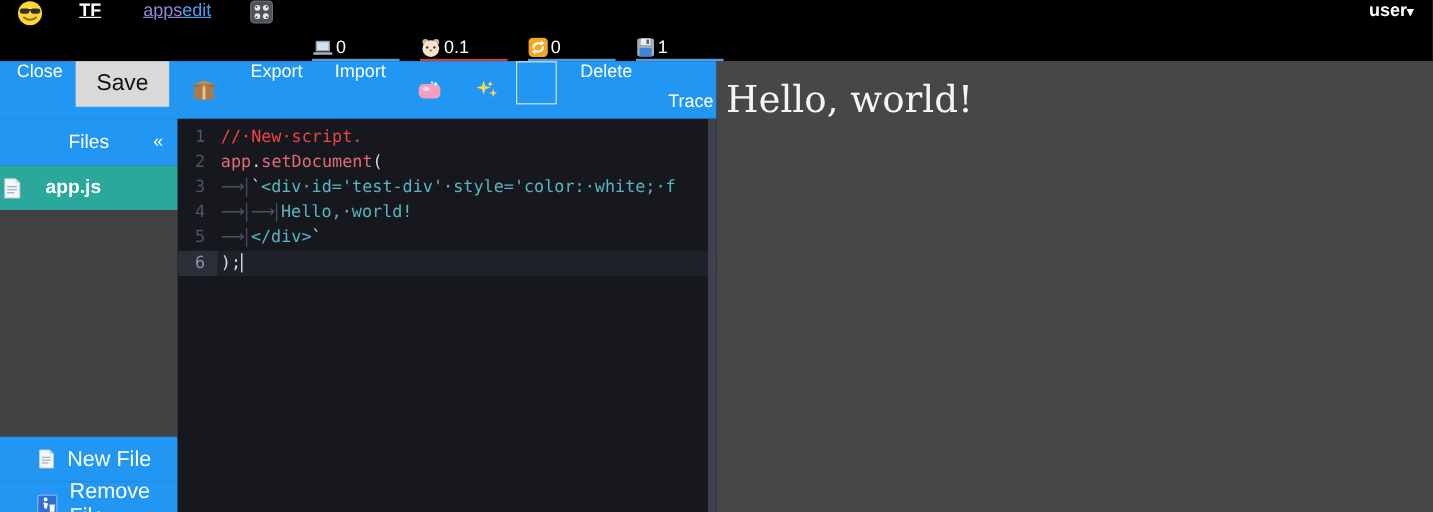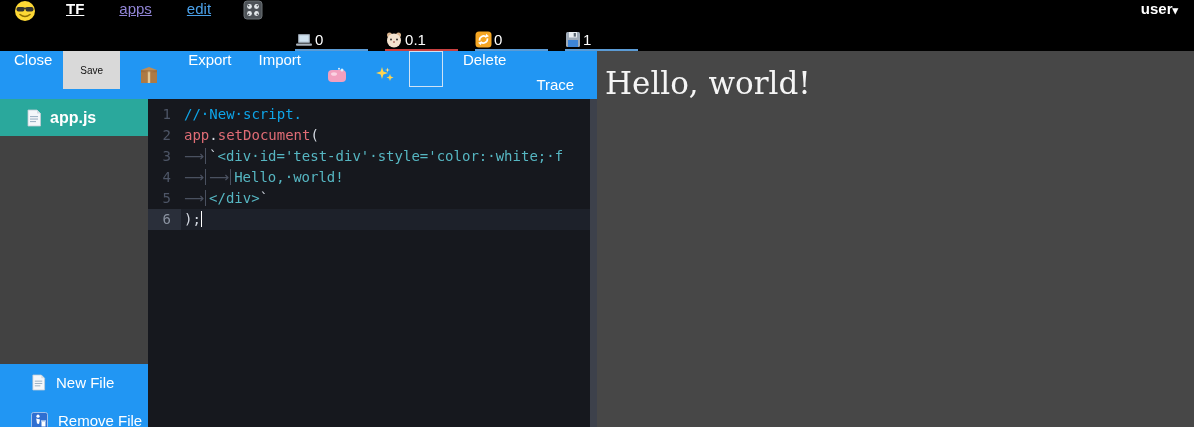--- a/index.html
+++ b/index.html
@@ -5,70 +5,70 @@
   * { margin:0; padding:0; box-sizing:border-box; }
   html,body { width:1194px; height:427px; overflow:hidden; background:#474747;
               font-family:"Liberation Sans", sans-serif; }
 
   
   .topbar { display:flex; height:51px; background:#000; color:#fff; }
   .brand { margin-left:14px; cursor:pointer; }
   .navlink { text-decoration:underline; font-size:15px; cursor:pointer; }
   .nav-tf   { color:#ffffff; margin-left:30px; font-weight:600; }
   .nav-apps { color:#9185d6; margin-left:35px; }
-  .nav-edit { color:#4aa0e8; margin-left:35px; }
+  .nav-edit { color:#4aa0e8; }
   .knobs { margin-left:32px; cursor:pointer; }
   .stat { display:flex; align-items:flex-end; gap:2px; width:73px; margin-left:17px;
           border-bottom:2px solid #5b9bd5; padding-bottom:1px; font-size:15px; color:#fff; cursor:text; }
   .stat:first-of-type { margin-left:32px; }
   .stat.u-red { border-bottom-color:#c94040; }
   .stat .val { line-height:17px; }
   .userbox { margin-left:auto; margin-right:16px; font-size:15px; cursor:pointer;font-weight:bold; }
   .userbox .caret { font-size:11px; }
 
   
   .main { display:flex; height:388px; }
   .leftcol { width:597px; display:flex; flex-direction:column; }
 
   
   .toolbar { height:48px; background:#2196f3; display:flex; color:#fff; font-size:15px; flex:none; }
   .tb { cursor:pointer; }
   .tb-close { margin-left:14px; }
-  .save-btn { margin-left:11px; background:#d9d9d9; color:#111; border:none; font-size:10px;
+  .save-btn { margin-left:11px; background:#d9d9d9; color:#111; border:none; font-size:19px;
               font-family:"Liberation Sans",sans-serif; padding:0 17px; height:38px; cursor:pointer; }
   .tb-icon { margin-left:19px; display:flex; align-items:center; cursor:pointer; }
   .tb-export { margin-left:29px; } .tb-import { margin-left:27px; }
   .tb-soap { margin-left:26px; } .tb-sparkles { margin-left:28px; }
   .tb-box { margin-left:14px; width:34px; height:36px; background:transparent;
             border:1px solid #cfe3f5; color:#fff; font-size:15px; }
   .tb-delete { margin-left:20px; } .tb-trace { margin-left:30px;margin-top:25px; }
 
   
   .workrow { display:flex; flex:1; min-height:0; }
   .sidebar { width:148px; display:flex; flex-direction:column; flex:none; }
   .sb-head { height:39px; background:#2196f3; color:#fff; display:flex; align-items:center;
              justify-content:center; font-size:16px; position:relative; flex:none; }
   .sb-collapse { position:absolute; right:12px; top:50%; transform:translateY(-54%);
                  font-size:15px; cursor:pointer; }
   .file-row { height:37px; background:#2aa89c; color:#fff; display:flex; align-items:center;
-              gap:8px; padding-left:26px; font-size:16px; font-weight:bold; cursor:pointer; flex:none; }
+              gap:20px; padding-left:2px; font-size:16px; font-weight:bold; cursor:pointer; flex:none; }
   .sb-fill { flex:1; background:#424242; }
   .sb-btn { height:37px; background:#2196f3; color:#fff; display:flex; align-items:center;
-            gap:10px; padding-left:31px; font-size:15px; cursor:pointer; flex:none; }
+            gap:10px; padding-left:31px; font-size:18px; cursor:pointer; flex:none; }
   .sb-btn:last-child { height:38px; }
 
   
   .editor { flex:1; background:#16181e; position:relative; overflow:hidden;
             font-family:"DejaVu Sans Mono", monospace; font-size:14px; padding-top:5px; }
   .cl { display:flex; height:21px; line-height:21px; }
   .gut { width:33px; flex:none; text-align:right; padding-right:10px; color:#4d5566; }
   .codecell { flex:1; white-space:pre; padding-left:3px; color:#d5dae3; }
   .cl.active { background:#1d212a; }
   .cl.active .gut { background:#2a2f3a; color:#8b93a1; }
-  .tok-comment { color:#0ea5e9; }
+  .tok-comment { color:#ef4444; }
   .tok-red { color:#e06c75; }
   .tok-teal { color:#56b6c2; }
   .tok-plain { color:#d5dae3; }
   .tok-tab { color:#4a5160; border-right:1.5px solid #4a5160; margin-right:3px; padding-right:1px;
              font-family:"DejaVu Sans",sans-serif; }
   .cursor { display:inline-block; width:1.5px; height:16px; background:#fff; vertical-align:text-bottom; }
   .hscroll { position:absolute; left:2px; bottom:2px; width:292px; height:6px; border-radius:3px;
              background:#5a5f66; border:1px solid #2a2d33; cursor:grab; }
   .vscroll { position:absolute; right:0; top:0; bottom:0; width:7px; background:#3d414b; cursor:grab; }
 
@@ -195,20 +195,24 @@
         </svg>
       </span>
       <input class="tb-box" value="" style="">
       <span class="tb tb-delete">Delete</span>
       <span class="tb tb-trace">Trace</span>
     </div>
 
     <div class="workrow">
 
       <div class="sidebar">
+        <div class="sb-head">
+          <span>Files</span>
+          <span class="sb-collapse">«</span>
+        </div>
         <div class="file-row">
           <span>
             <svg width="16" height="18" viewBox="0 0 16 18">
               <path d="M2 1 h9 l3.5 3.5 V17 H2 Z" fill="#f4f7fa" stroke="#c3ccd4" stroke-width="0.8"></path>
               <path d="M11 1 L11 4.5 L14.5 4.5 Z" fill="#d4dde4"></path>
               <rect x="4" y="7" width="8" height="1.1" fill="#9fb4c6"></rect>
               <rect x="4" y="9.5" width="8" height="1.1" fill="#9fb4c6"></rect>
               <rect x="4" y="12" width="6" height="1.1" fill="#9fb4c6"></rect>
             </svg>
           </span>

